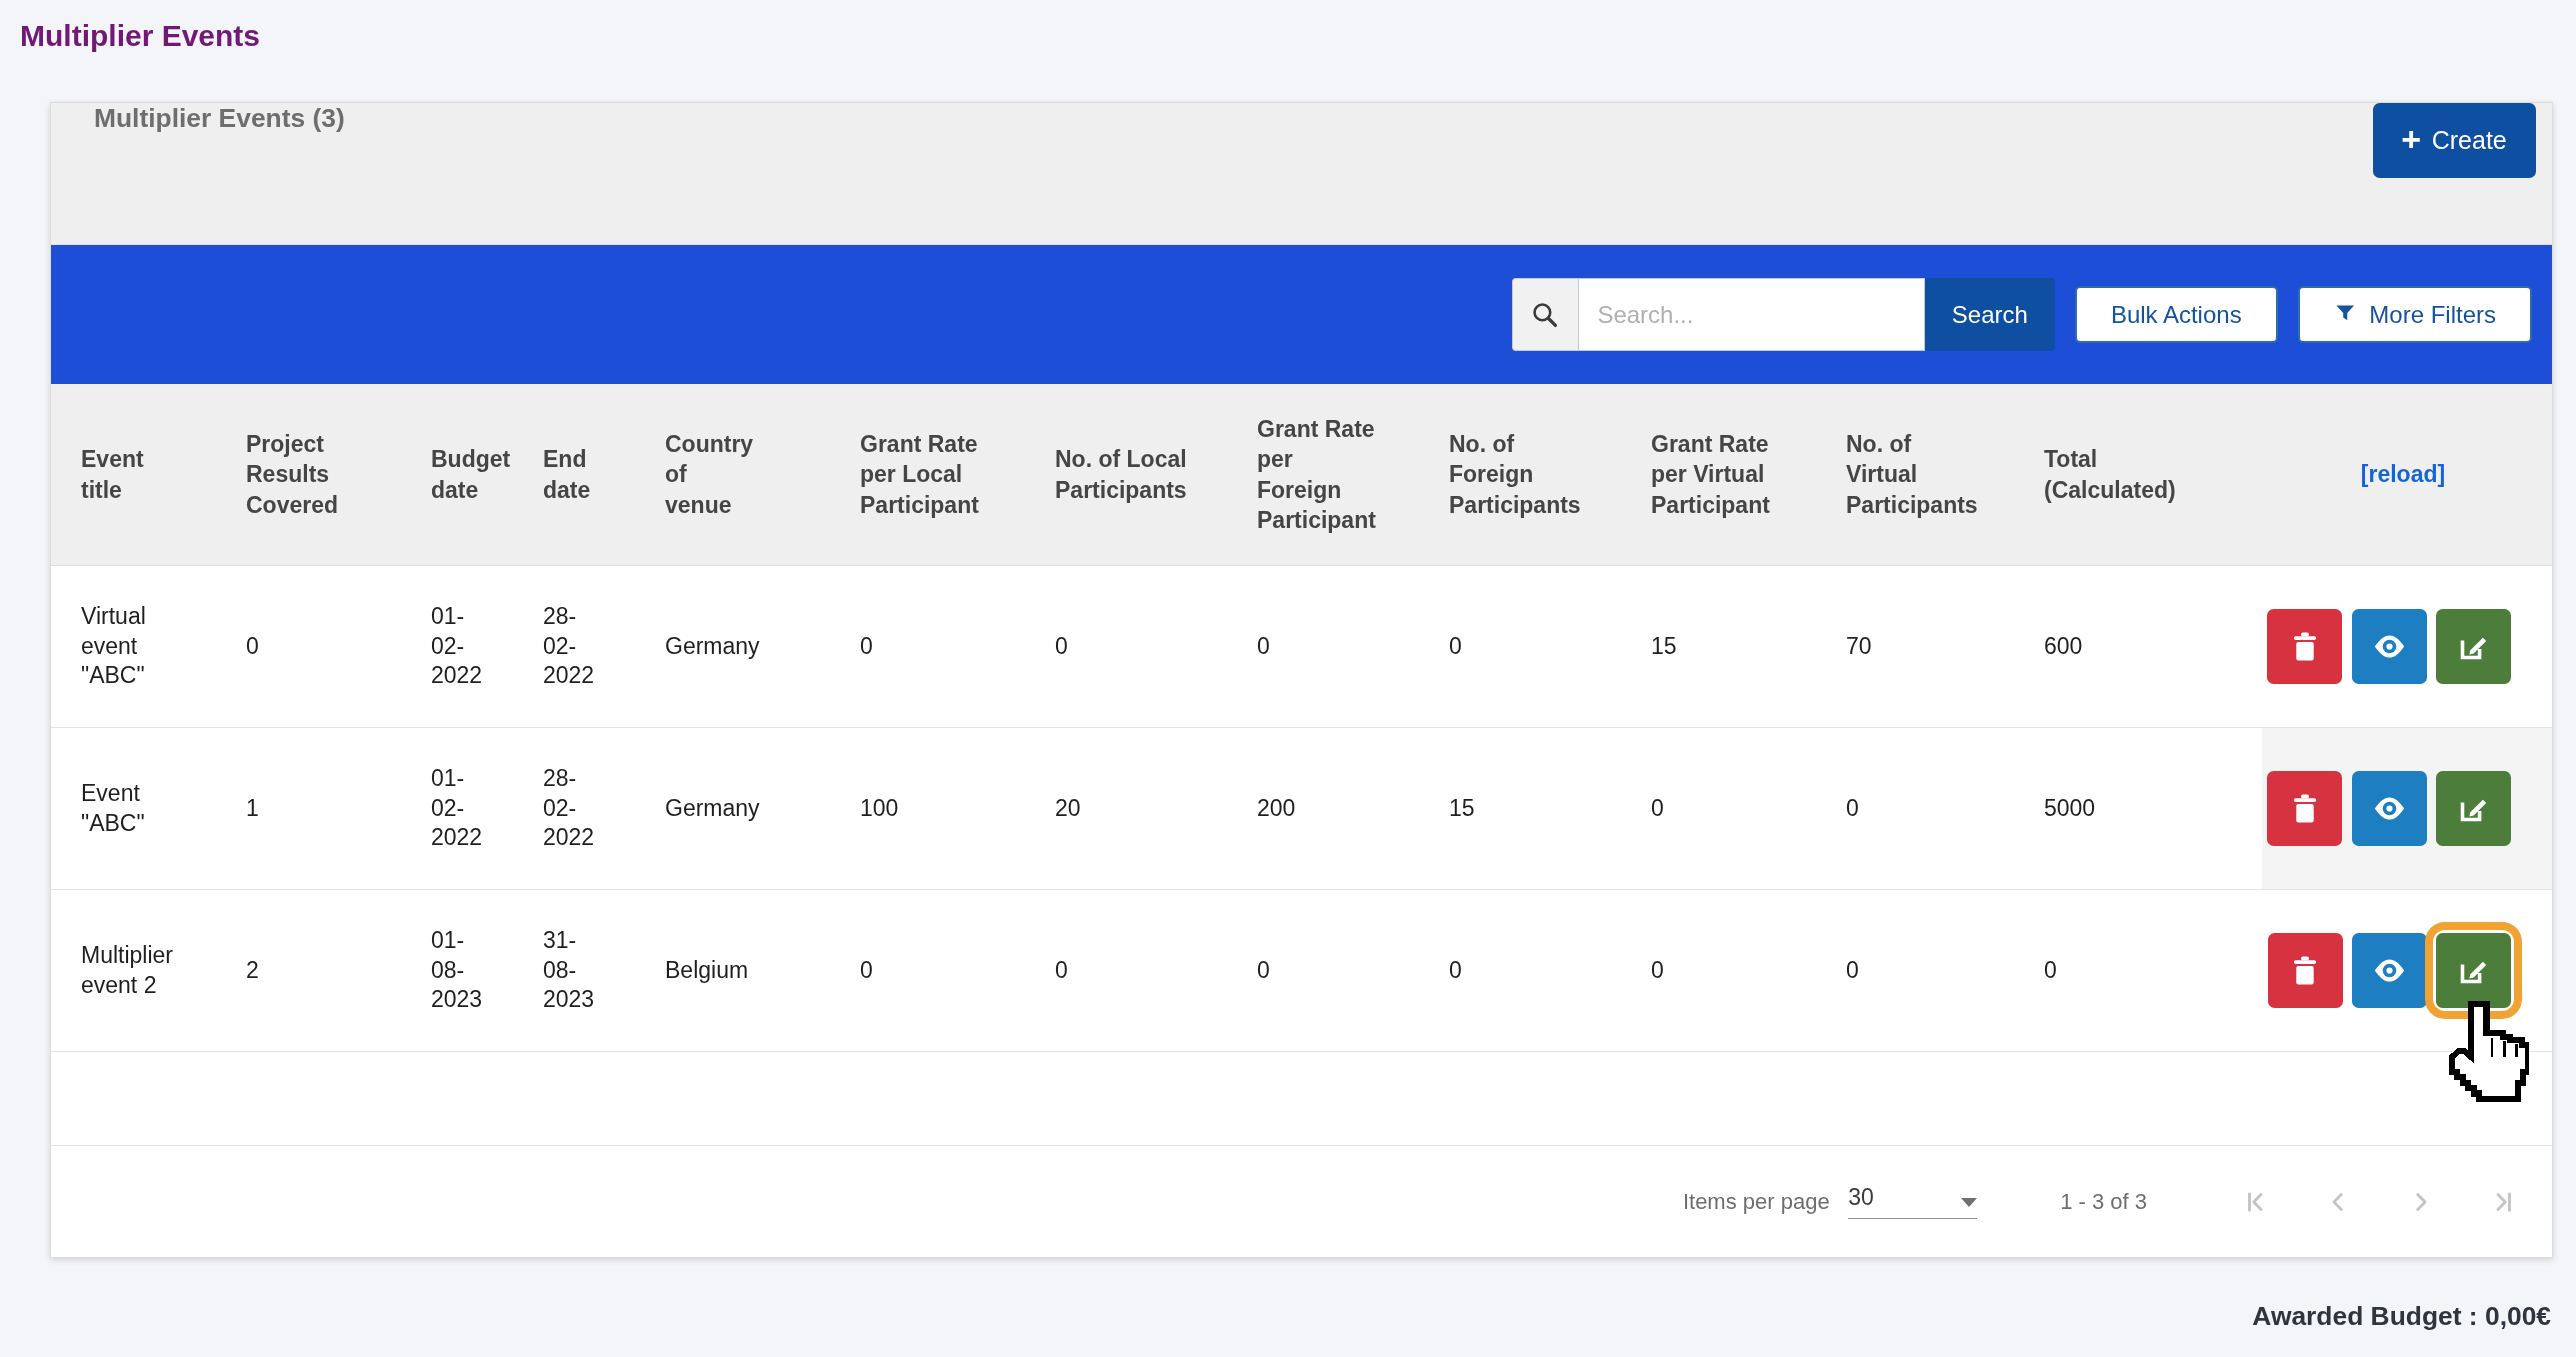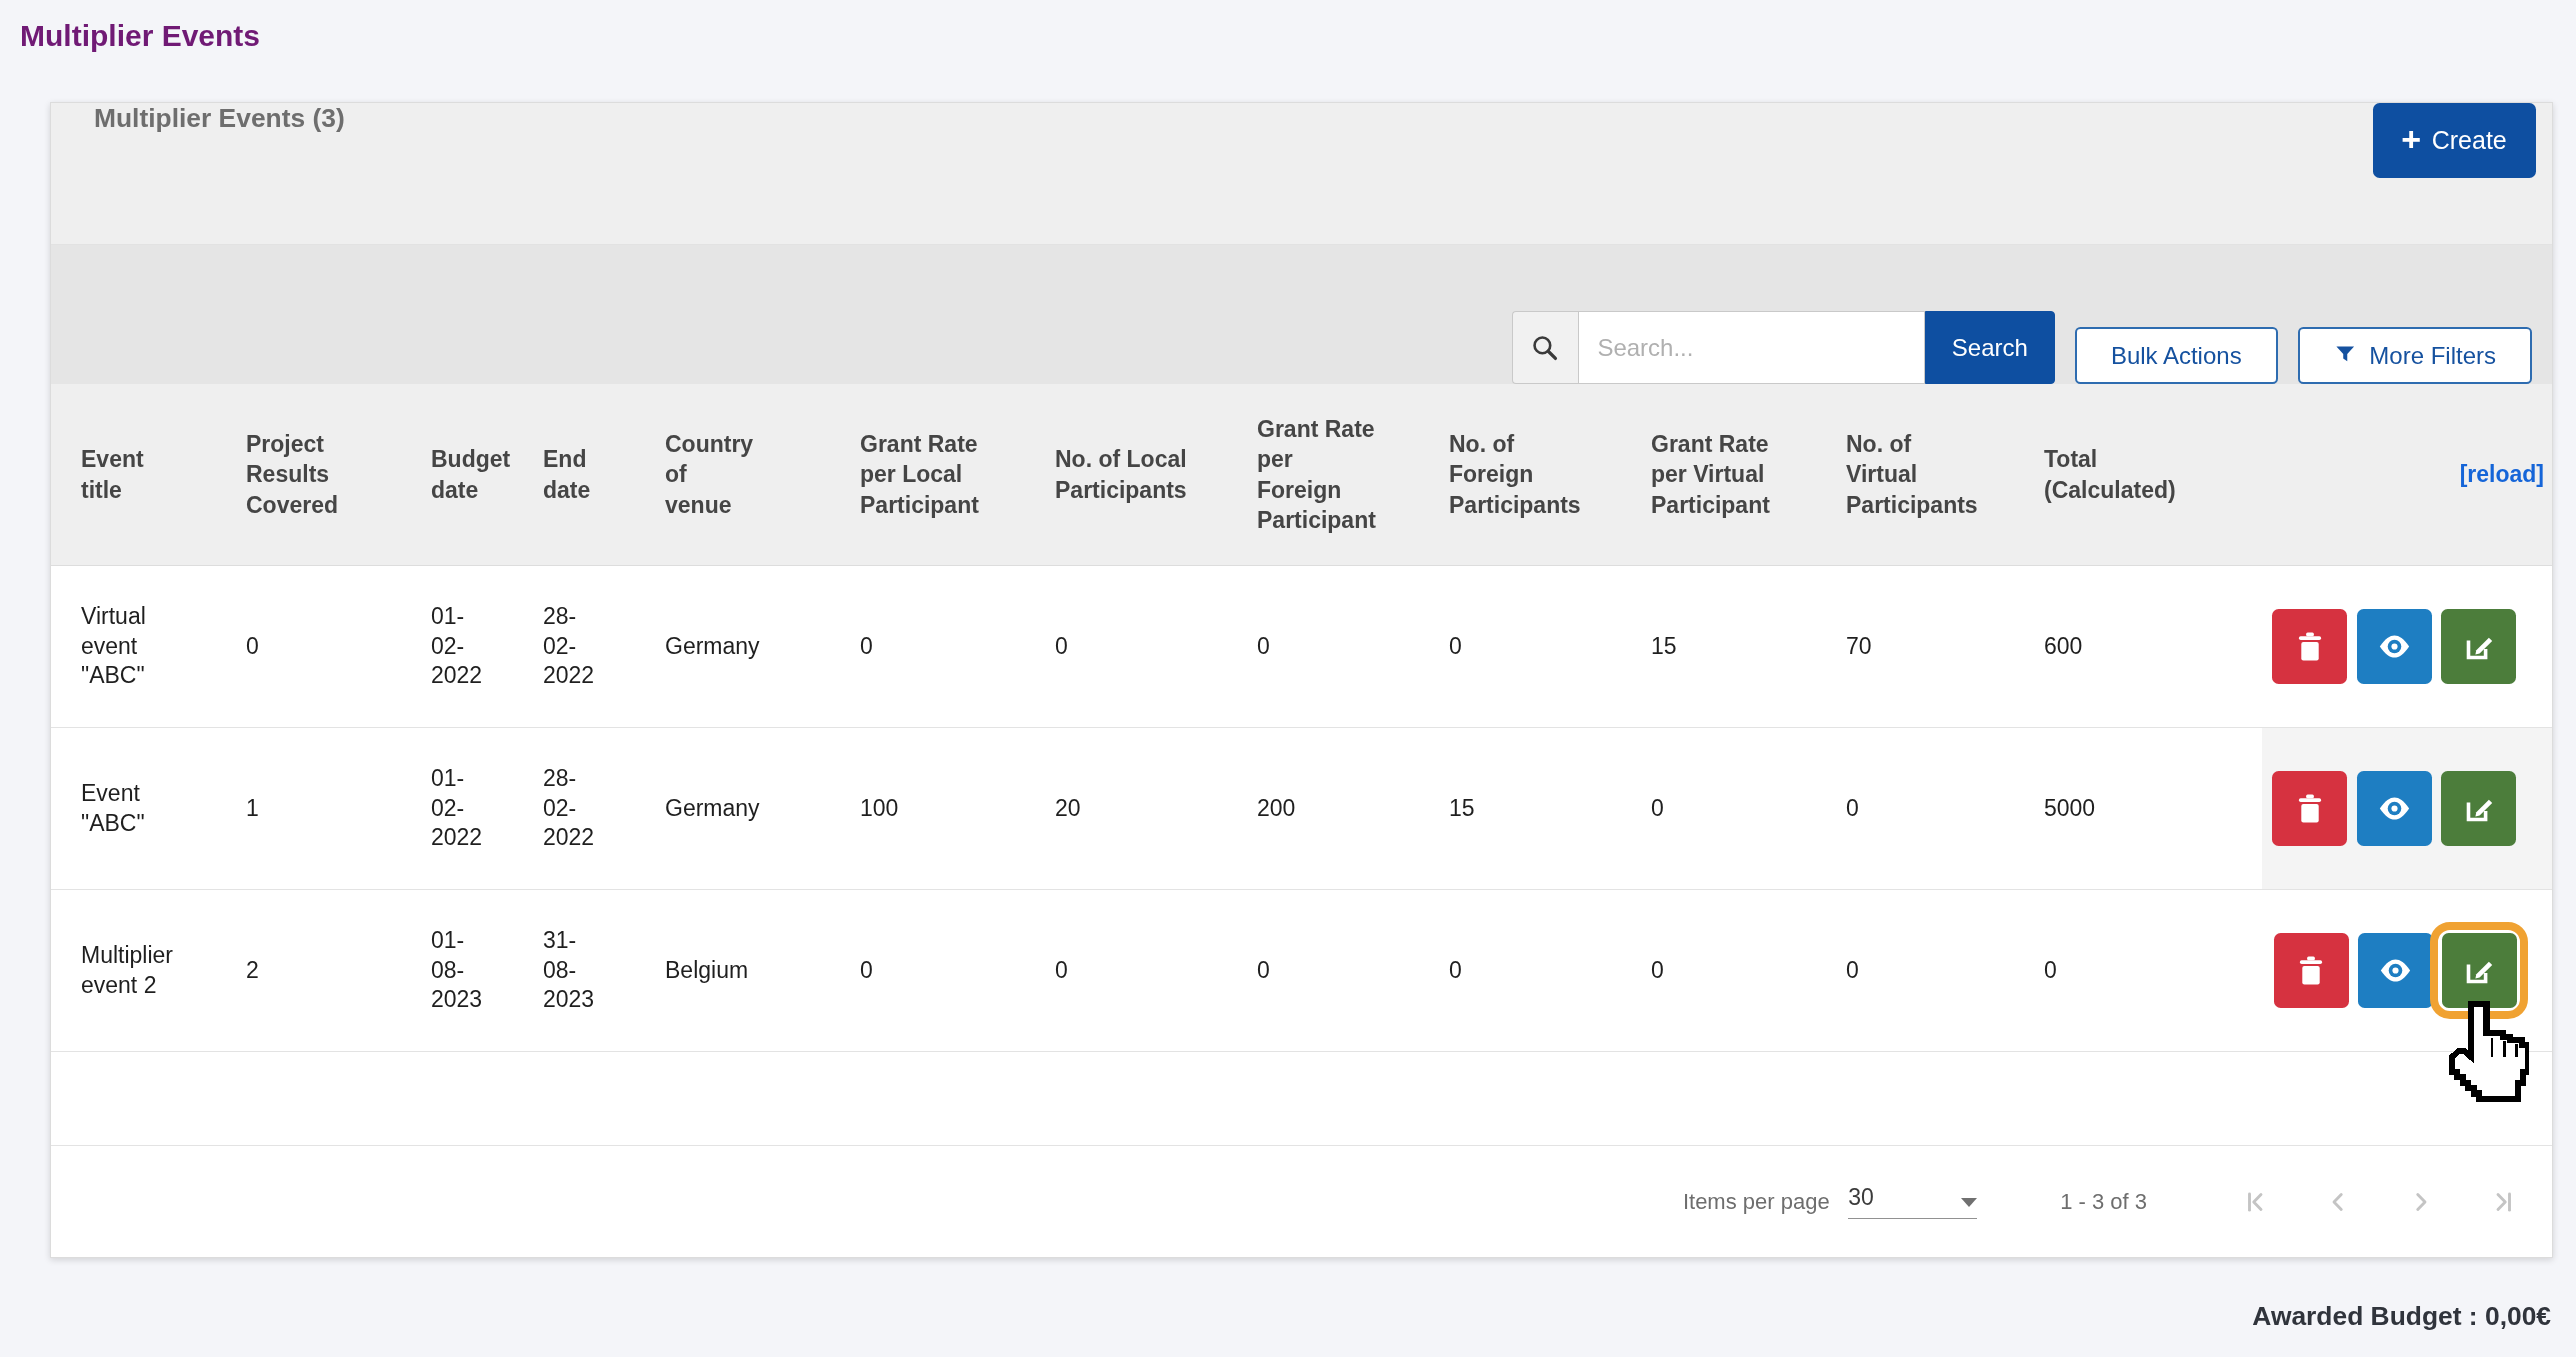--- a/index.html
+++ b/index.html
@@ -36,22 +36,22 @@
     background: #0e4fa1; color: #ffffff;
     border: none; border-radius: 6.6px;
     font-family: inherit; font-size: 25px;
     display: flex; align-items: center; justify-content: center; gap: 10.6px;
     cursor: pointer;
   }
   .btn-create .plus { font-size: 34px; line-height: 1; margin-top: -3.3px; font-weight: bold; }
   
   .toolbar {
     height: 139px; flex: 0 0 auto;
-    display: flex; align-items: flex-end; justify-content: flex-end;
-    gap: 20px; padding-right: 20px; background: #e5e5e5;
+    display: flex; align-items: center; justify-content: flex-end;
+    gap: 20px; padding-right: 20px; background: #1d4ed8;
   }
   .search-group { display: flex; height: 73px; }
   .search-icon-box {
     width: 66px; height: 73px;
     background: #f1f1f1; border: 0.7px solid #c9c9c9; border-right: none;
     border-radius: 4px 0 0 4px;
     display: flex; align-items: center; justify-content: center;
   }
   .search-input {
     width: 347px; height: 73px;
@@ -98,21 +98,21 @@
   .c5 { width: 195px; padding-right: 16.5px; }
   .c6 { width: 195px; padding-right: 16.5px; }
   .c7 { width: 202px; padding-right: 16.5px; }
   .c8 { width: 192px; padding-right: 16.5px; }
   .c9 { width: 202px; padding-right: 16.5px; }
   .c10 { width: 195px; padding-right: 16.5px; }
   .c11 { width: 198px; padding-right: 16.5px; }
   .c12 { width: 218px; padding-right: 16.5px; }
   .c13 {
     flex: 1 1 auto; align-self: stretch;
-    display: flex; align-items: center; justify-content: flex-end;
+    display: flex; align-items: center; justify-content: center;
     gap: 9.3px; padding-right: 36px;
   }
   .thead .c13 { padding-right: 8px; }
   .shaded { background: #f4f4f4; }
   .reload-link { font-size: 23px; font-weight: bold; color: #1565d8; text-decoration: none; cursor: pointer; }
   .btn-action {
     width: 75px; height: 75px; flex: 0 0 auto;
     border: none; border-radius: 6.6px;
     display: flex; align-items: center; justify-content: center;
     cursor: pointer;

